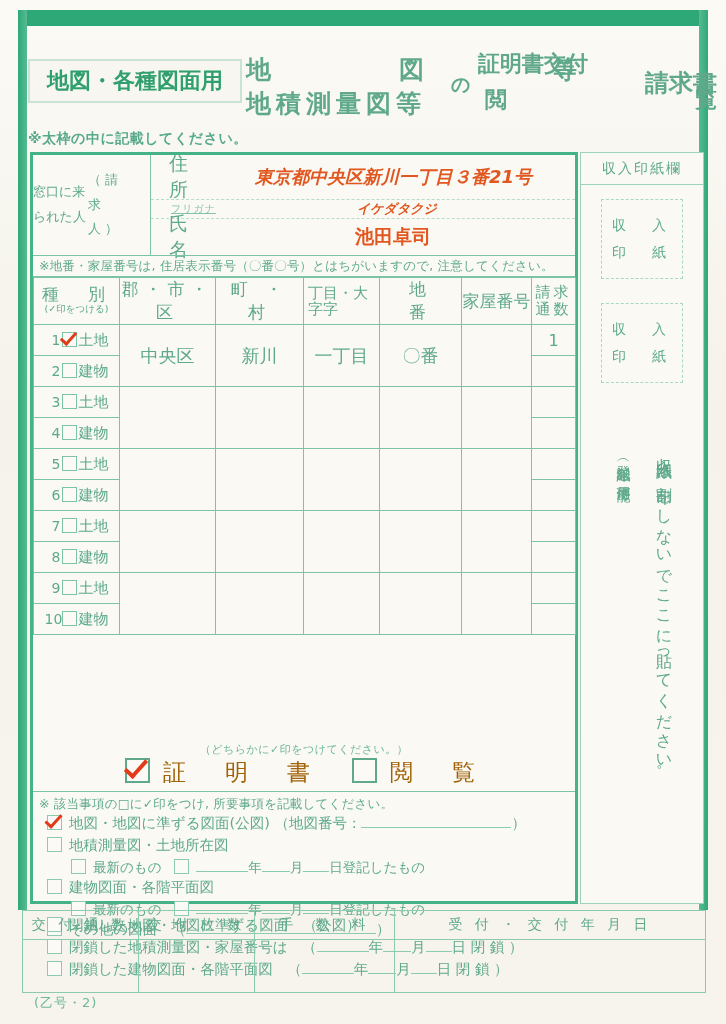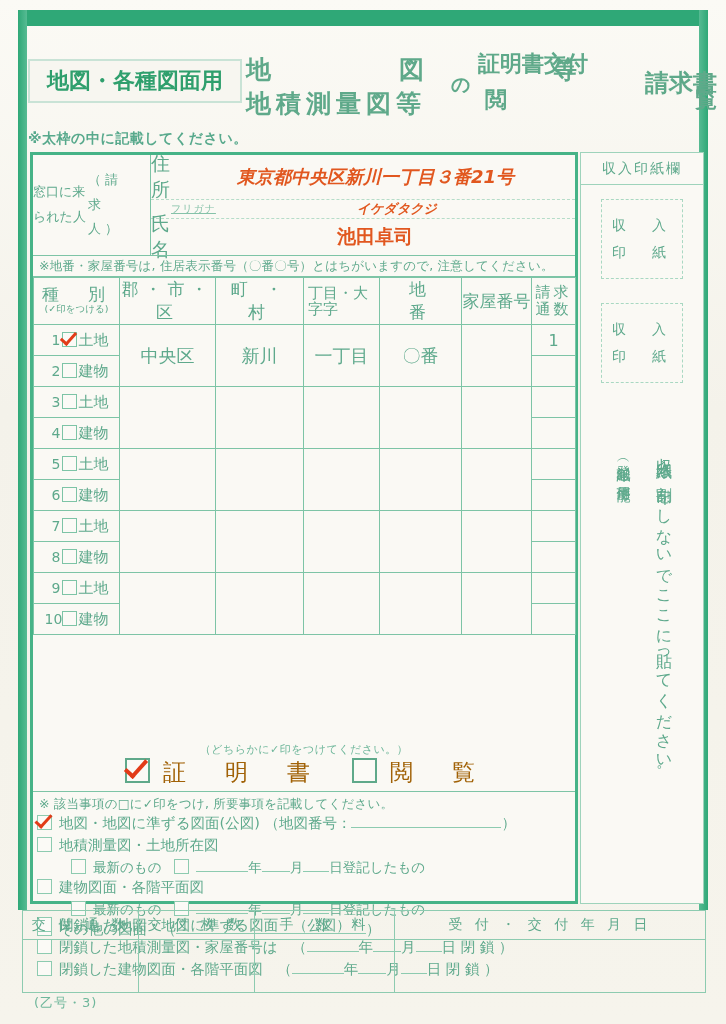--- a/index.html
+++ b/index.html
@@ -74,21 +74,21 @@
     border-right:1px solid #7dc4a6;box-sizing:border-box;
     display:flex;flex-direction:row;align-items:center;justify-content:center;
     font-size:13px;line-height:1.9;color:#5ea98c;
   }
   .req-left .l2{letter-spacing:4px;}
   .req-right{position:absolute;left:118px;top:0;right:0;height:100px;}
   .rr-addr{
     position:absolute;left:0;top:0;right:0;height:44px;
     display:flex;align-items:center;
   }
-  .lbl-j{font-size:19px;letter-spacing:10px;width:78px;color:#5ea98c;}
+  .lbl-j{font-size:19px;letter-spacing:10px;margin-left:18px;width:78px;color:#5ea98c;}
   .val-addr{font-size:18px;font-weight:bold;color:#e1571f;margin-left:8px;font-style:italic;}
   .rr-furi{
     position:absolute;left:0;top:44px;right:0;height:20px;
     border-top:1px dashed #b6ddc9;border-bottom:1px dashed #b6ddc9;
     box-sizing:border-box;display:flex;align-items:center;
   }
   .furi-lbl{font-size:10px;margin-left:20px;width:76px;letter-spacing:1px;color:#86c2a9;text-decoration:underline;}
   .furi-val{font-size:13px;font-weight:bold;font-style:italic;color:#e1571f;margin-left:110px;}
   .rr-name{
     position:absolute;left:0;top:64px;right:0;height:36px;
@@ -148,21 +148,21 @@
   }
   .cbig.checked::after{
     content:"";position:absolute;left:3px;top:-5px;width:8px;height:19px;
     border:solid #e23b18;border-width:0 4px 4px 0;transform:rotate(42deg);
   }
   .choose-label{font-size:23px;letter-spacing:8px;color:#a16207;}
 
   
   .clist{position:absolute;left:0;top:637px;width:542px;height:112px;padding:4px 0 0 0;}
   .clist .lead{font-size:12.5px;color:#5ea98c;padding-left:6px;letter-spacing:.2px;}
-  .li{font-size:14.5px;color:#5ea98c;white-space:nowrap;line-height:1.5;padding-left:4px;}
+  .li{font-size:14.5px;color:#5ea98c;white-space:nowrap;line-height:1.5;padding-left:14px;}
   .li.indent{padding-left:38px;font-size:13.5px;}
   .sb{
     display:inline-block;width:13px;height:13px;border:1px solid #8dcbb0;
     margin-right:7px;vertical-align:-2px;background:#fbfaf6;position:relative;
   }
   .sb.checked::after{
     content:"";position:absolute;left:1px;top:-5px;width:6px;height:14px;
     border:solid #e23b18;border-width:0 3px 3px 0;transform:rotate(42deg);
   }
   .ul-long{display:inline-block;width:150px;border-bottom:1px solid #8dcbb0;}
@@ -447,14 +447,14 @@
           </tr>
         <tr class="body" id="ft-body">
             <td></td>
             <td></td>
             <td></td>
             <td></td>
           </tr>
       </tbody>
     </table>
   </div>
-  <div class="formcode">(乙号・3)</div>
+  <div class="formcode">(乙号・2)</div>
 </div>
 
 </body></html>

